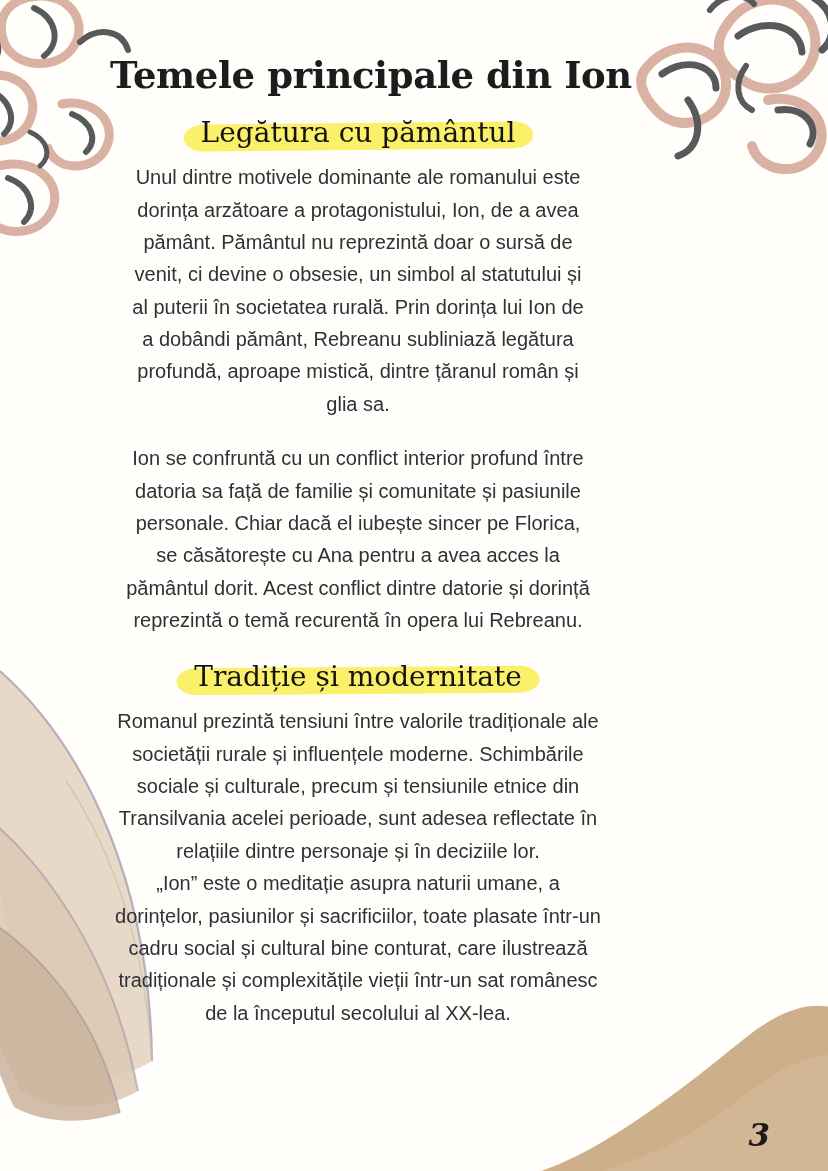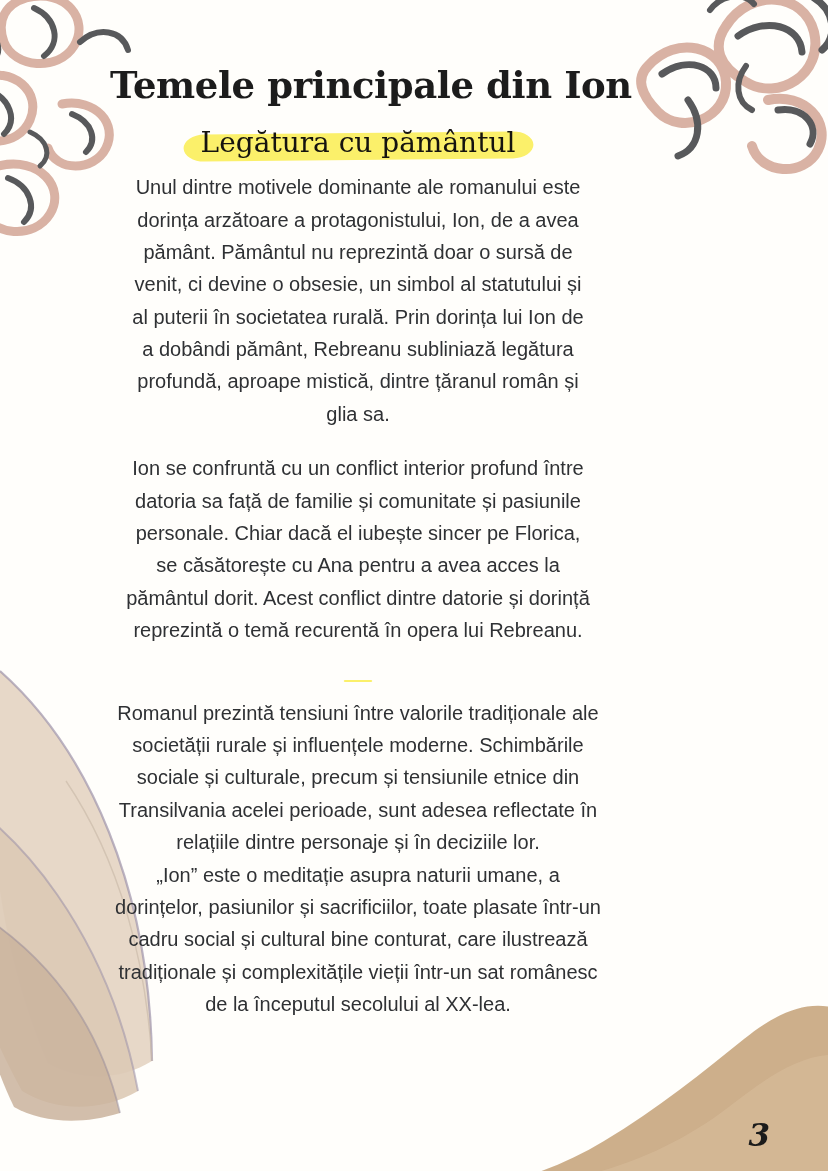--- a/index.html
+++ b/index.html
@@ -33,21 +33,21 @@
 
   .deco-top-left  { top: -18px;  left: -30px; }
   .deco-top-right { top: -30px;  right: -20px; }
   .deco-leaves    { bottom: 40px; left: -30px; }
   .deco-bottom-right { bottom: -10px; right: -10px; }
 
   
   .content {
     position: absolute;
     left: 0;
-    top: 14px;
+    top: 4px;
     width: 716px;
     padding: 42px 110px 0 110px;
     box-sizing: border-box;
     z-index: 5;
   }
 
   .doc-title {
     font-family: "DejaVu Serif", serif;
     font-weight: 700;
     font-size: 37px;
@@ -211,20 +211,21 @@
     <div class="section">
       <div class="sec-body indent-b">
         <p>Ion se confruntă cu un conflict interior profund între datoria sa față de familie și comunitate și pasiunile personale. Chiar dacă el iubește sincer pe Florica, se căsătorește cu Ana pentru a avea acces la pământul dorit. Acest conflict dintre datorie și dorință reprezintă o temă recurentă în opera lui Rebreanu.</p>
       </div>
     </div>
 
     <div class="section">
       <div class="sec-head-wrap">
         <span class="sec-head">
           <span class="hl hl-c"></span>
+          <span class="txt">Tradiție și modernitate</span>
         </span>
       </div>
       <div class="sec-body indent-c">
         <p>Romanul prezintă tensiuni între valorile tradiționale ale societății rurale și influențele moderne. Schimbările sociale și culturale, precum și tensiunile etnice din Transilvania acelei perioade, sunt adesea reflectate în relațiile dintre personaje și în deciziile lor.</p>
         <p>„Ion” este o meditație asupra naturii umane, a dorințelor, pasiunilor și sacrificiilor, toate plasate într-un cadru social și cultural bine conturat, care ilustrează tradiționale și complexitățile vieții într-un sat românesc de la începutul secolului al XX-lea.</p>
       </div>
     </div>
 
   </div>
 

